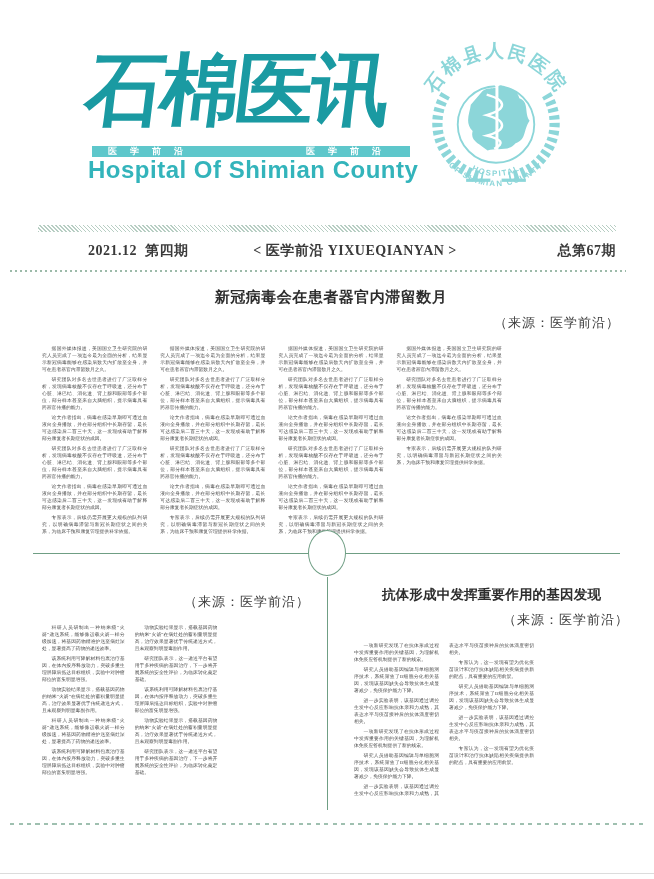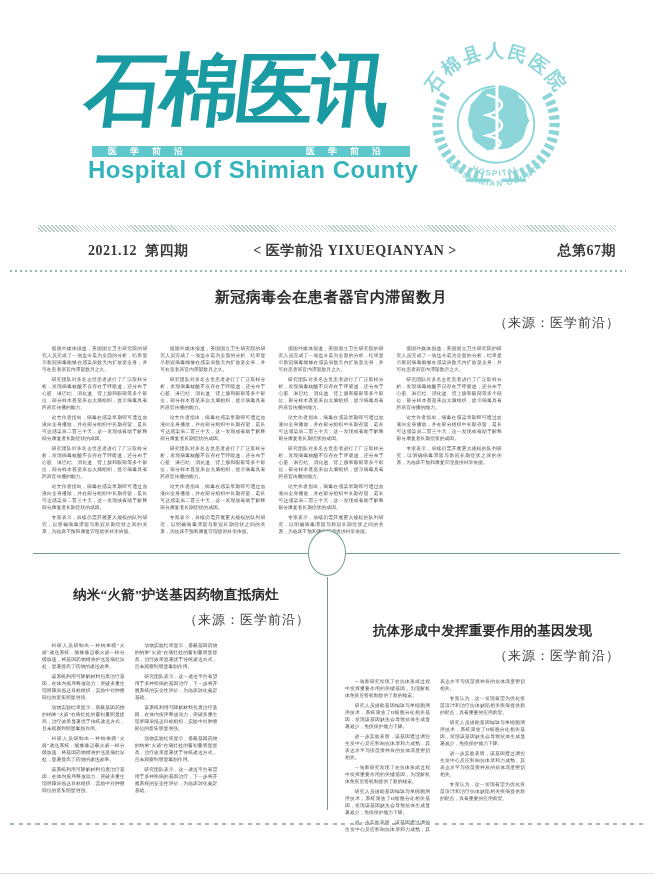--- a/index.html
+++ b/index.html
@@ -81,21 +81,21 @@
     column-gap:13px; column-fill:auto;
     overflow:hidden;
     font-size:4.8px; line-height:7px;
     color:#4b4b4b;
     text-align:justify;
   }
   .body-cols p { margin:0 0 3px 0; text-indent:2em; }
   .article-1 { left:42px; top:288px; width:578px; }
   .article-1 .body-cols { column-count:5; height:193px; }
   .article-2 { left:42px; top:586px; width:268px; }
-  .article-3 { left:345px; top:586px; width:275px;margin-top:36px; }
+  .article-3 { left:354px; top:586px; width:275px; }
   .article-2 .body-cols, .article-3 .body-cols { column-count:3; height:164px; column-gap:10px; }
 
   
   .divider-h { position:absolute; left:33px; top:553px; width:587px; height:1px; background:#6f9e84; }
   .divider-circle {
     position:absolute; left:308px; top:530px; width:38px; height:46px;
     border:1.2px solid #6f9e84; border-radius:50%; background:#ffffff;
   }
   .divider-v { position:absolute; left:327px; top:577px; width:1px; height:233px; background:#6f9e84; }
   .dashed-rule {
@@ -191,21 +191,20 @@
       <p>论文作者指出，病毒在感染早期即可通过血液向全身播散，并在部分组织中长期存留，最长可达感染后二百三十天，这一发现或有助于解释部分康复者长期症状的成因。</p>
       <p>专家表示，后续仍需开展更大规模的队列研究，以明确病毒滞留与新冠长期症状之间的关系，为临床干预和康复管理提供科学依据。</p>
     </div>
 </div>
 
 <div class="divider-h"></div>
 <div class="divider-circle"></div>
 <div class="divider-v"></div>
 
 <div class="article article-2">
-  <h2>纳米“火箭”护送基因药物直抵病灶</h2>
   <div class="source">（来源：医学前沿）</div>
   <div class="body-cols">
       <p>科研人员研制出一种纳米级“火箭”递送系统，能够像运载火箭一样分级加速，将基因药物精准护送至病灶深处，显著提高了药物的递送效率。</p>
       <p>该系统利用可降解材料包裹治疗基因，在体内按序释放动力，突破多重生理屏障后抵达目标组织，实验中对肿瘤部位的富集明显增强。</p>
       <p>动物实验结果显示，搭载基因药物的纳米“火箭”在病灶处的蓄积量明显提高，治疗效果显著优于传统递送方式，且未观察到明显毒副作用。</p>
       <p>科研人员研制出一种纳米级“火箭”递送系统，能够像运载火箭一样分级加速，将基因药物精准护送至病灶深处，显著提高了药物的递送效率。</p>
       <p>该系统利用可降解材料包裹治疗基因，在体内按序释放动力，突破多重生理屏障后抵达目标组织，实验中对肿瘤部位的富集明显增强。</p>
       <p>动物实验结果显示，搭载基因药物的纳米“火箭”在病灶处的蓄积量明显提高，治疗效果显著优于传统递送方式，且未观察到明显毒副作用。</p>
       <p>研究团队表示，这一递送平台有望用于多种疾病的基因治疗，下一步将开展系统的安全性评价，为临床转化奠定基础。</p>
       <p>该系统利用可降解材料包裹治疗基因，在体内按序释放动力，突破多重生理屏障后抵达目标组织，实验中对肿瘤部位的富集明显增强。</p>

